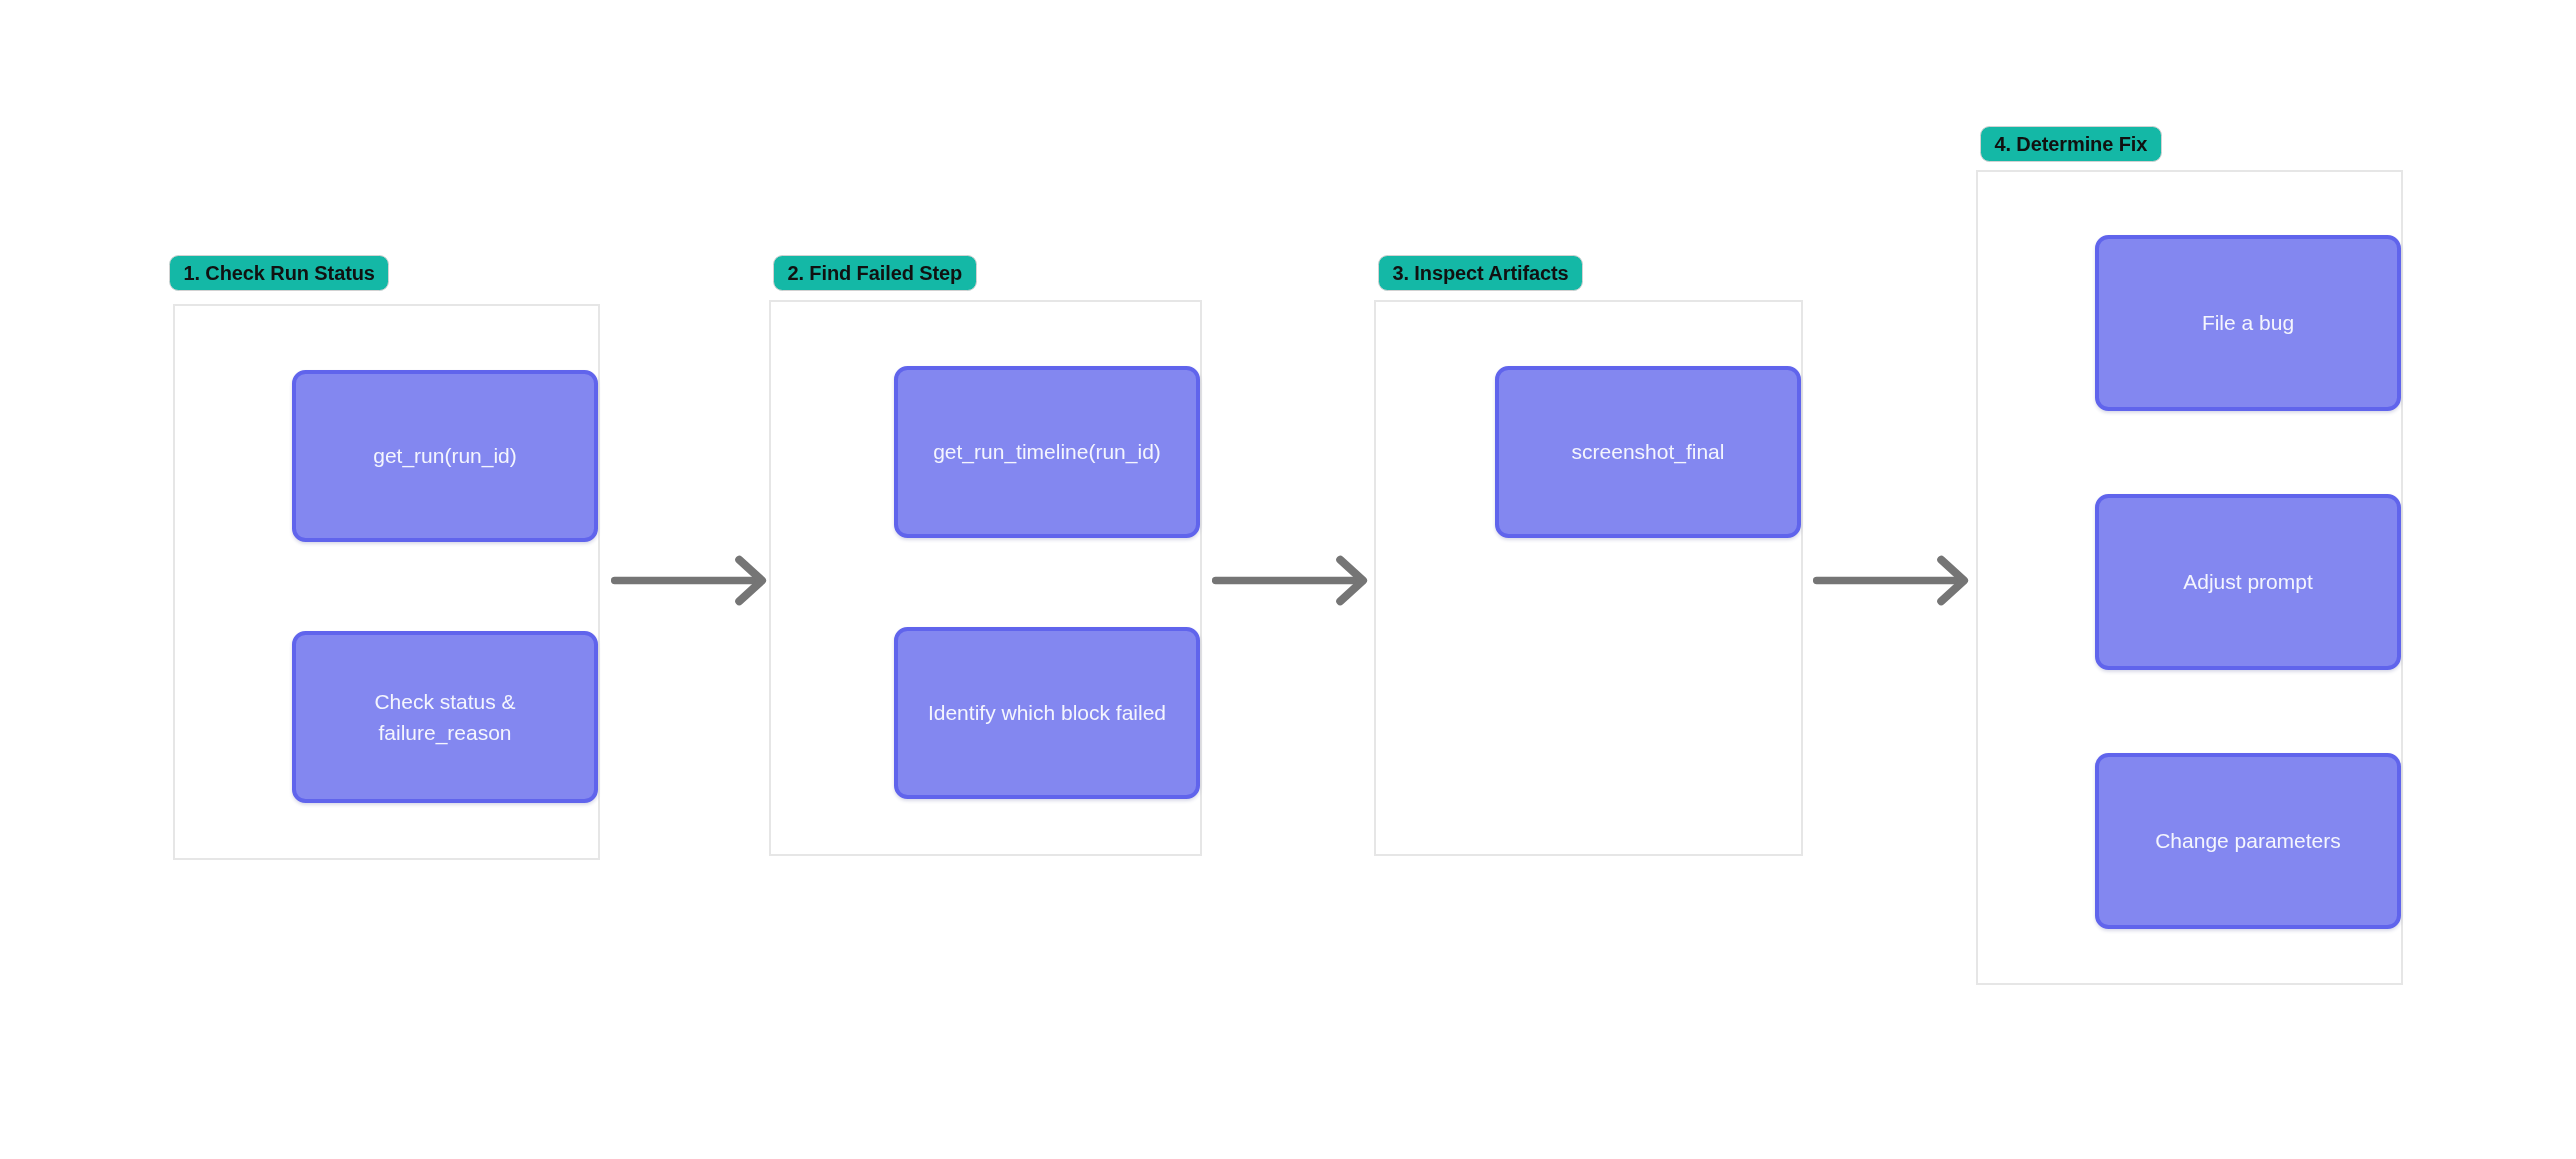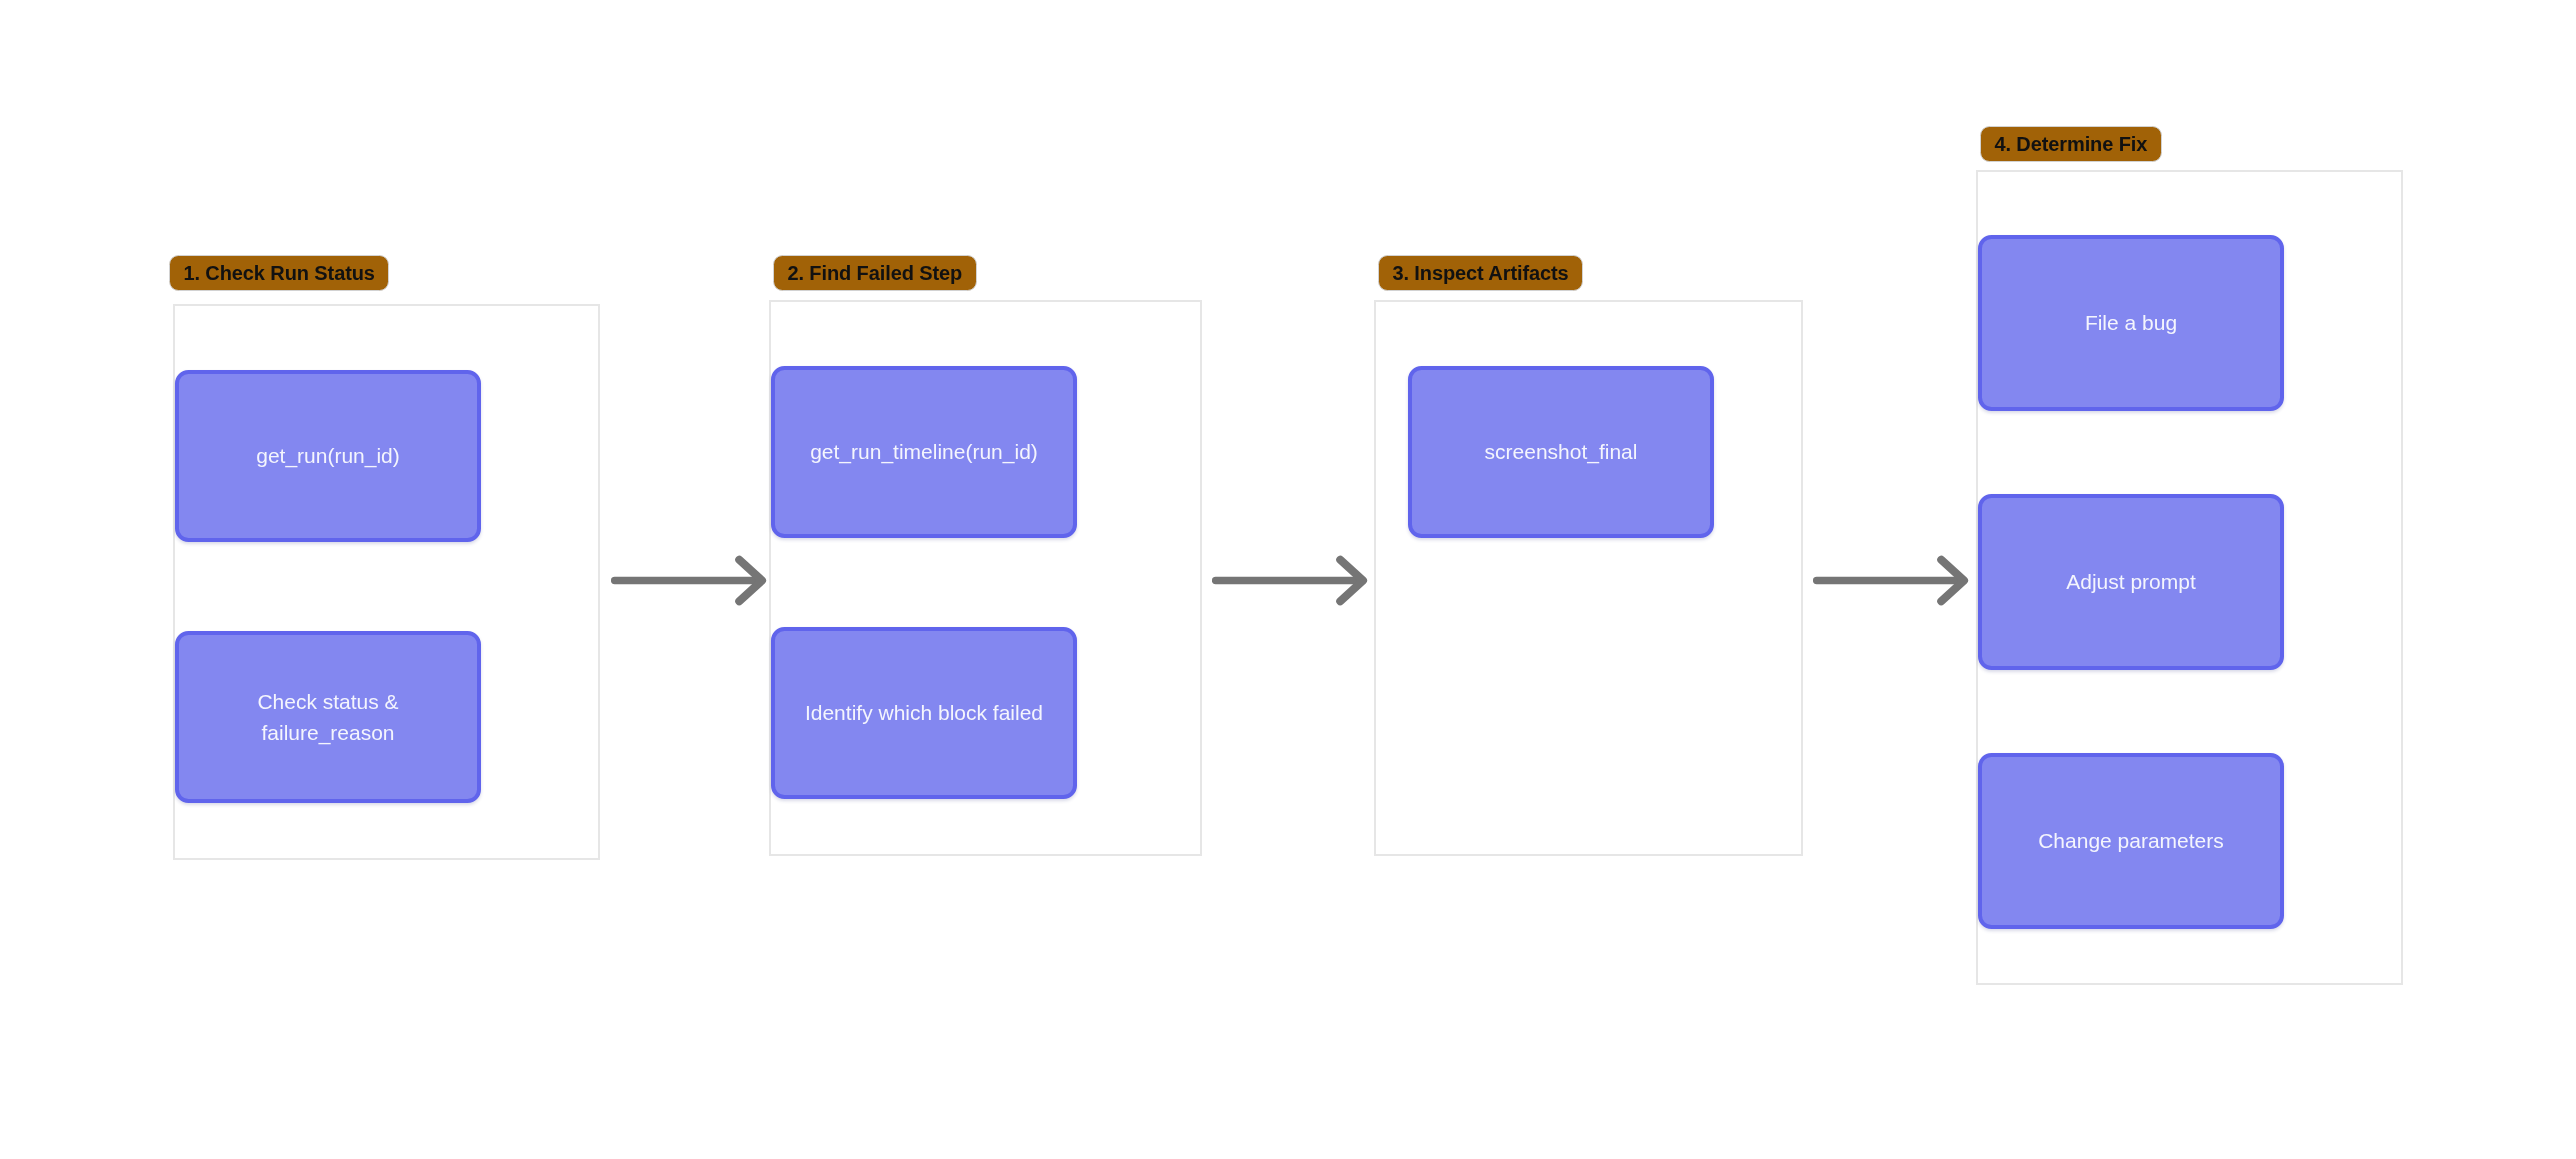--- a/index.html
+++ b/index.html
@@ -11,21 +11,21 @@
     overflow:hidden;
   }
   .canvas{position:absolute;inset:0;}
 
   
   .pill{
     position:absolute;
     height:36px;
     line-height:34px;
     padding:0 13.4px;
-    background:#a16207;
+    background:#14b8a6;
     border:1.3px solid #d2d2d2;
     border-radius:9.4px;
     font-size:20px;
     font-weight:700;
     color:#111111;
     letter-spacing:-0.1px;
     box-sizing:border-box;
     white-space:nowrap;
   }
   .pill1{left:169px;top:255px;}
@@ -34,21 +34,21 @@
   .pill4{left:1980px;top:126px;}
 
   
   .frame{
     position:absolute;
     background:#ffffff;
     border:2px solid #e6e6e6;
     box-sizing:border-box;
     display:flex;
     flex-direction:column;
-    align-items:flex-start;
+    align-items:flex-end;
   }
   .frame1{left:173px; top:304px;width:427px;height:556px;padding-top:64px;gap:89px;}
   .frame2{left:769px;top:300px;width:433px;height:556px;padding-top:64px;gap:89px;}
   .frame3{left:1374px;top:300px;width:429px;height:556px;padding-top:64px;gap:89px;padding-left:32px;}
   .frame4{left:1976px;top:170px;width:427px;height:815px;padding-top:63px;gap:83px;}
 
   
   .node{
     width:306px;
     height:172px;

